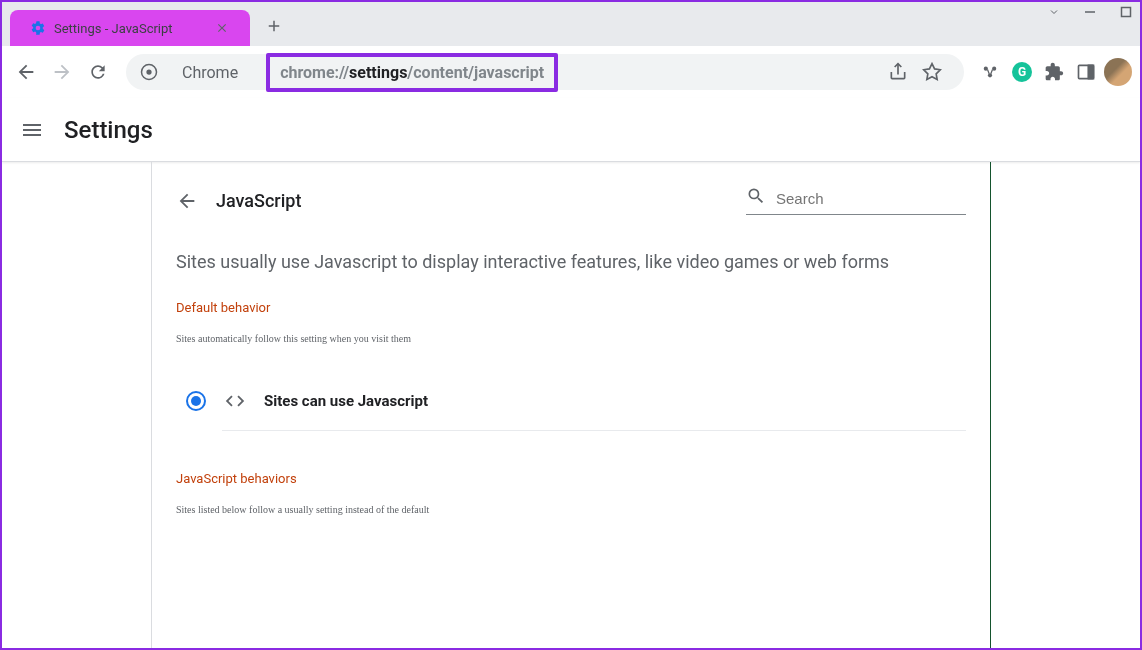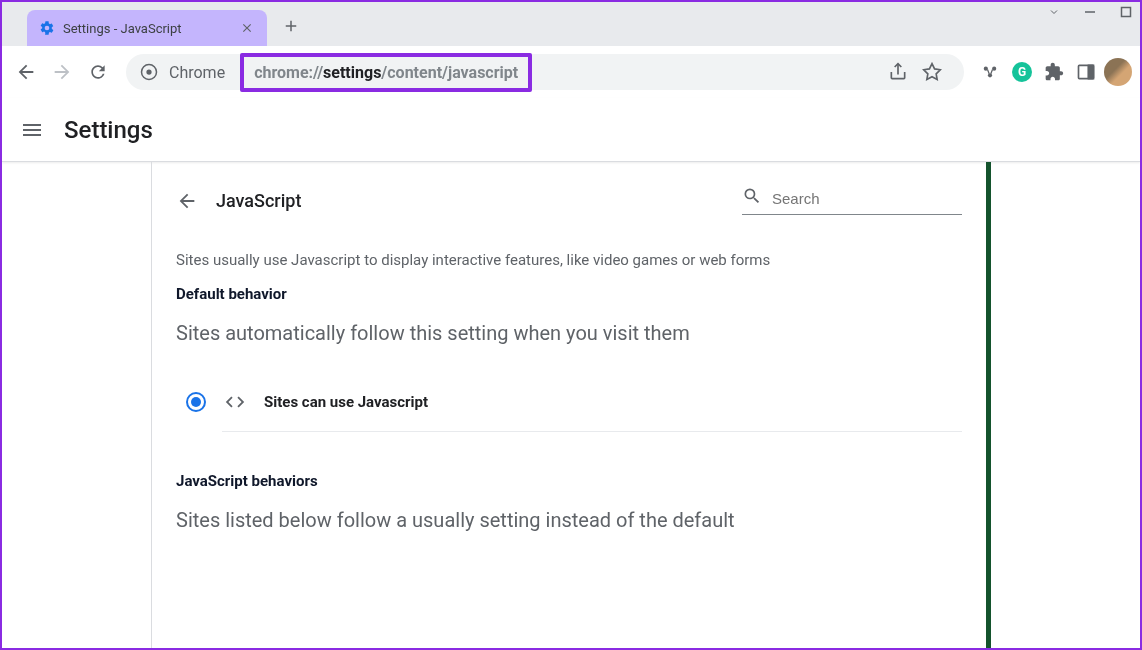--- a/index.html
+++ b/index.html
@@ -14,28 +14,28 @@
     }
     
     .browser-chrome {
       background: #e8eaed;
       height: 44px;
       display: flex;
       align-items: flex-start;
       position: relative;
     }
     .tab {
-      background: #c4b5fd;
+      background: #d946ef;
       border-radius: 8px 8px 0 0;
       height: 36px;
       margin-top: 8px;
-      margin-left: 25px;
-      display: flex;
-      align-items: center;
-      padding: 0 12px;
+      margin-left: 8px;
+      display: flex;
+      align-items: center;
+      padding: 0 20px;
       min-width: 240px;
       max-width: 260px;
       position: relative;
     }
     .tab-icon {
       width: 16px;
       height: 16px;
       margin-right: 8px;
       color: #1a73e8;
     }
@@ -103,21 +103,21 @@
     .nav-btn.disabled { color: #bdc1c6; }
     .address-wrap {
       flex: 1;
       display: flex;
       align-items: center;
       background: #f1f3f4;
       border-radius: 20px;
       height: 36px;
       padding: 0 14px;
       margin: 0 8px;
-      gap: 11px;
+      gap: 24px;
     }
     .chrome-logo {
       width: 18px;
       height: 18px;
       color: #5f6368;
     }
     .chrome-label {
       font-size: 16px;
       color: #5f6368;
     }
@@ -192,21 +192,21 @@
     
     .content-wrap {
       display: flex;
       justify-content: center;
       height: calc(100% - 44px - 52px - 64px);
       overflow: hidden;
     }
     .content-panel {
       width: 840px;
       border-left: 1px solid #dadce0;
-      border-right: 5px solid #14532d;
+      border-right: 1px solid #14532d;
       padding: 24px 0;
     }
     .panel-header {
       display: flex;
       align-items: center;
       padding: 0 24px 12px 24px;
     }
     .back-arrow {
       color: #5f6368;
       cursor: pointer;
@@ -232,34 +232,35 @@
       outline: none;
       font-size: 15px;
       color: #7f1d1d;
       background: transparent;
       width: 100%;
     }
     .panel-body {
       padding: 24px 24px 0 24px;
     }
     .description {
-      font-size: 15px;
-      color: #5f6368;
-      margin-bottom: 16px;
+      font-size: 18px;
+      color: #5f6368;
+      margin-bottom: 28px;
     }
     .section-heading {
-      font-size: 15px;
-      font-weight: 700;
-      color: #0f172a;
+      font-size: 13px;
+      font-weight: 400;
+      color: #c2410c;
       margin-bottom: 18px;
     }
     .section-desc {
-      font-size: 20px;
+      font-size: 10px;
       color: #5f6368;
       margin-bottom: 28px;
+      font-family: Liberation Serif, serif;
     }
     .radio-row {
       display: flex;
       align-items: center;
       gap: 18px;
       padding: 18px 10px;
       cursor: pointer;
     }
     .radio-divider {
       border-top: 1px solid #e8eaed;

